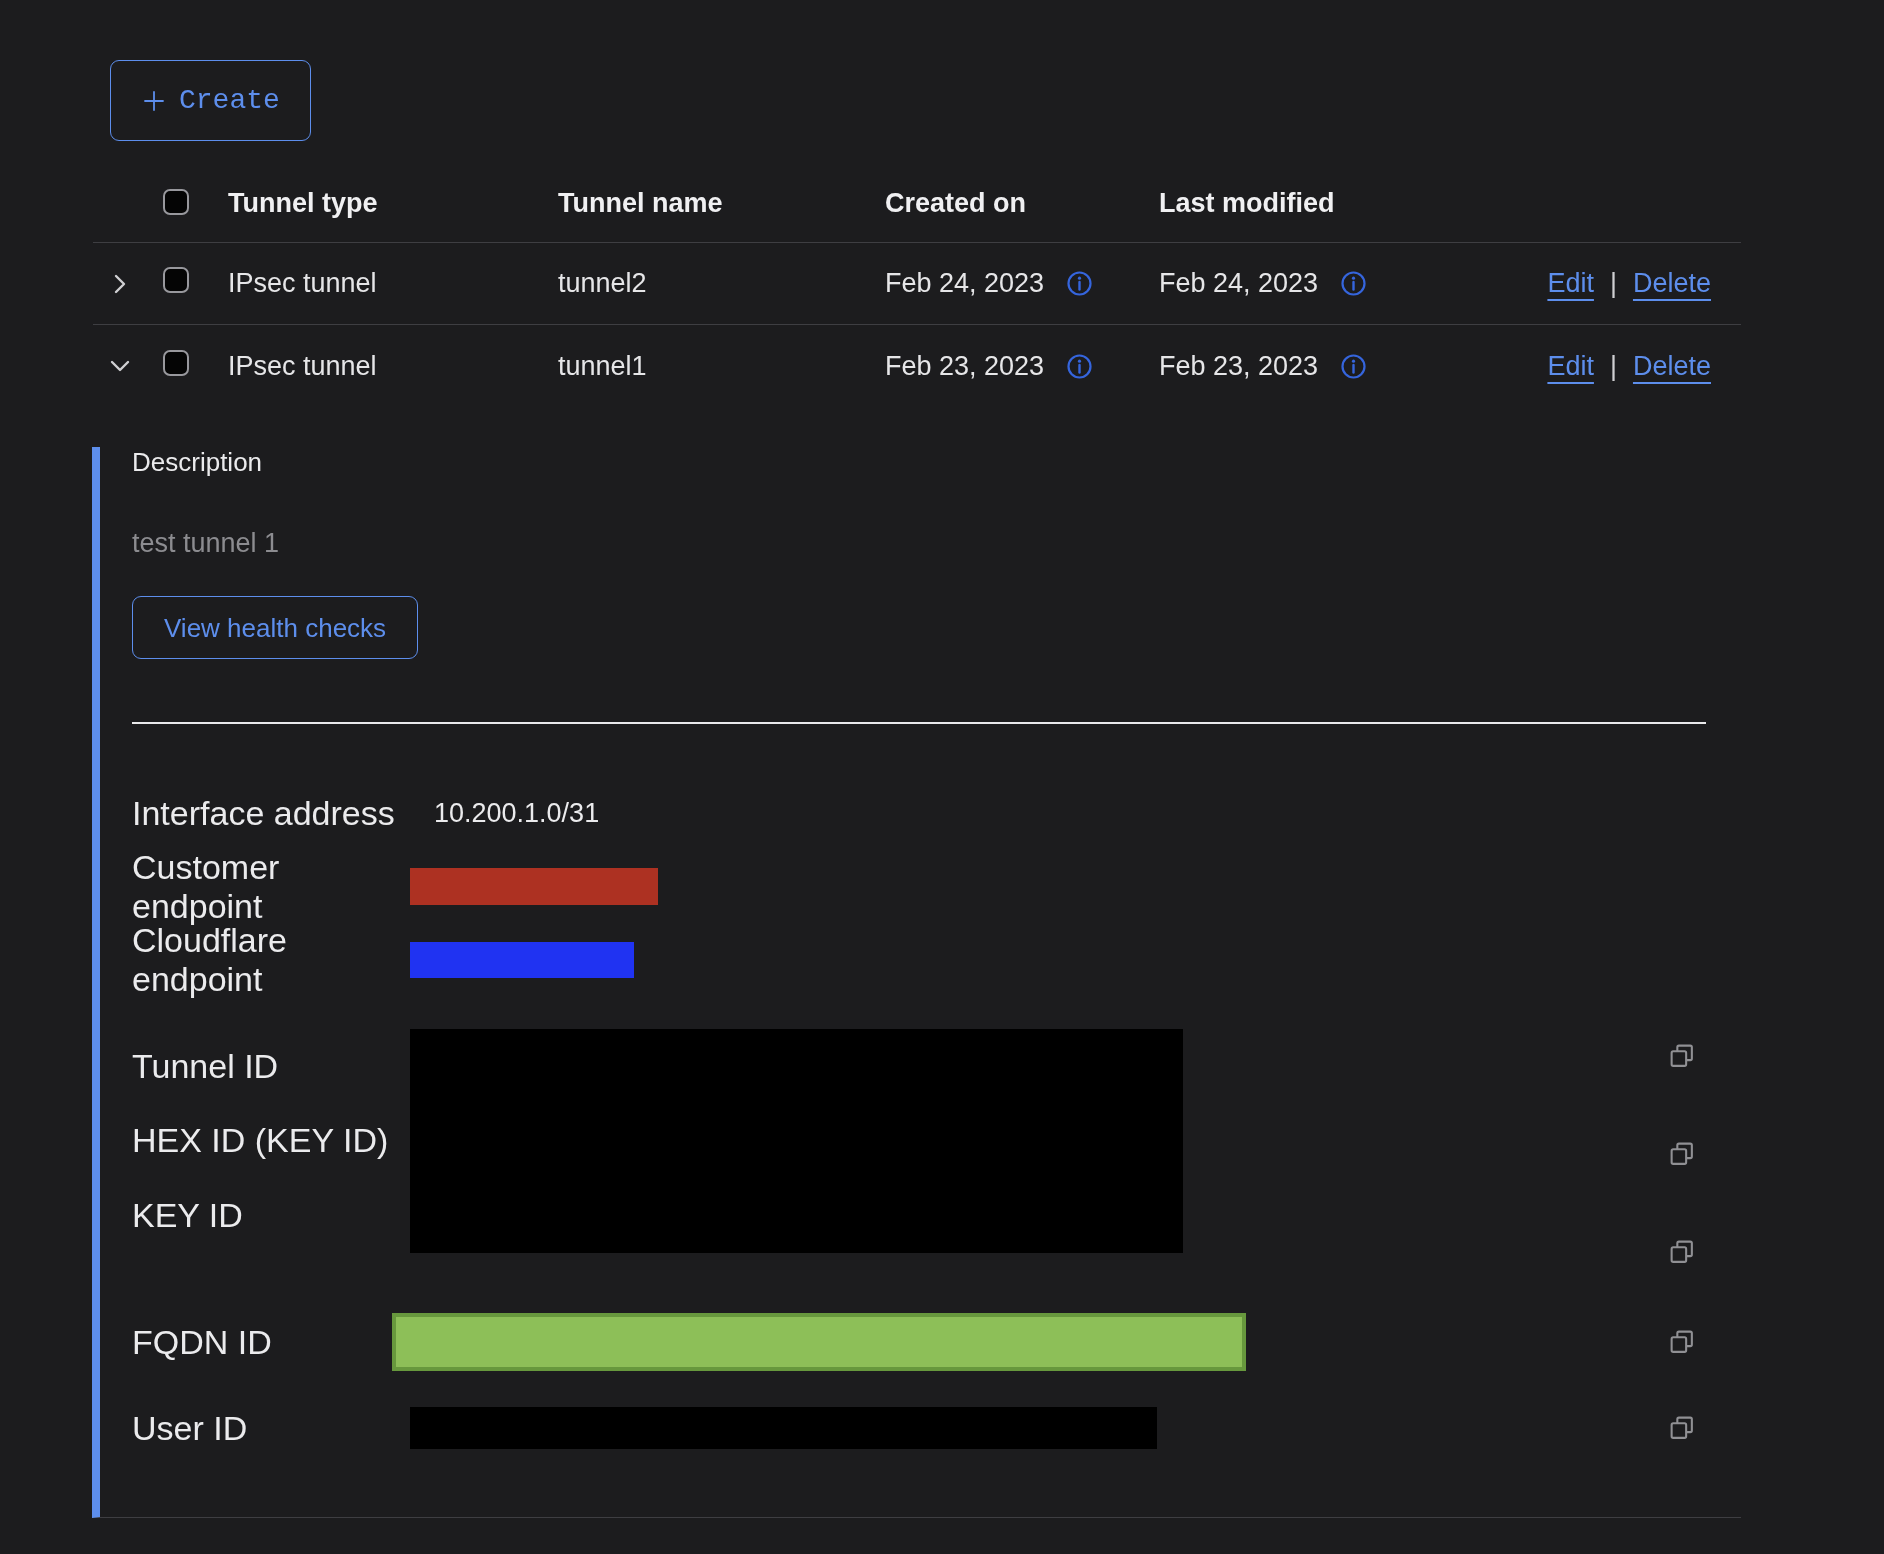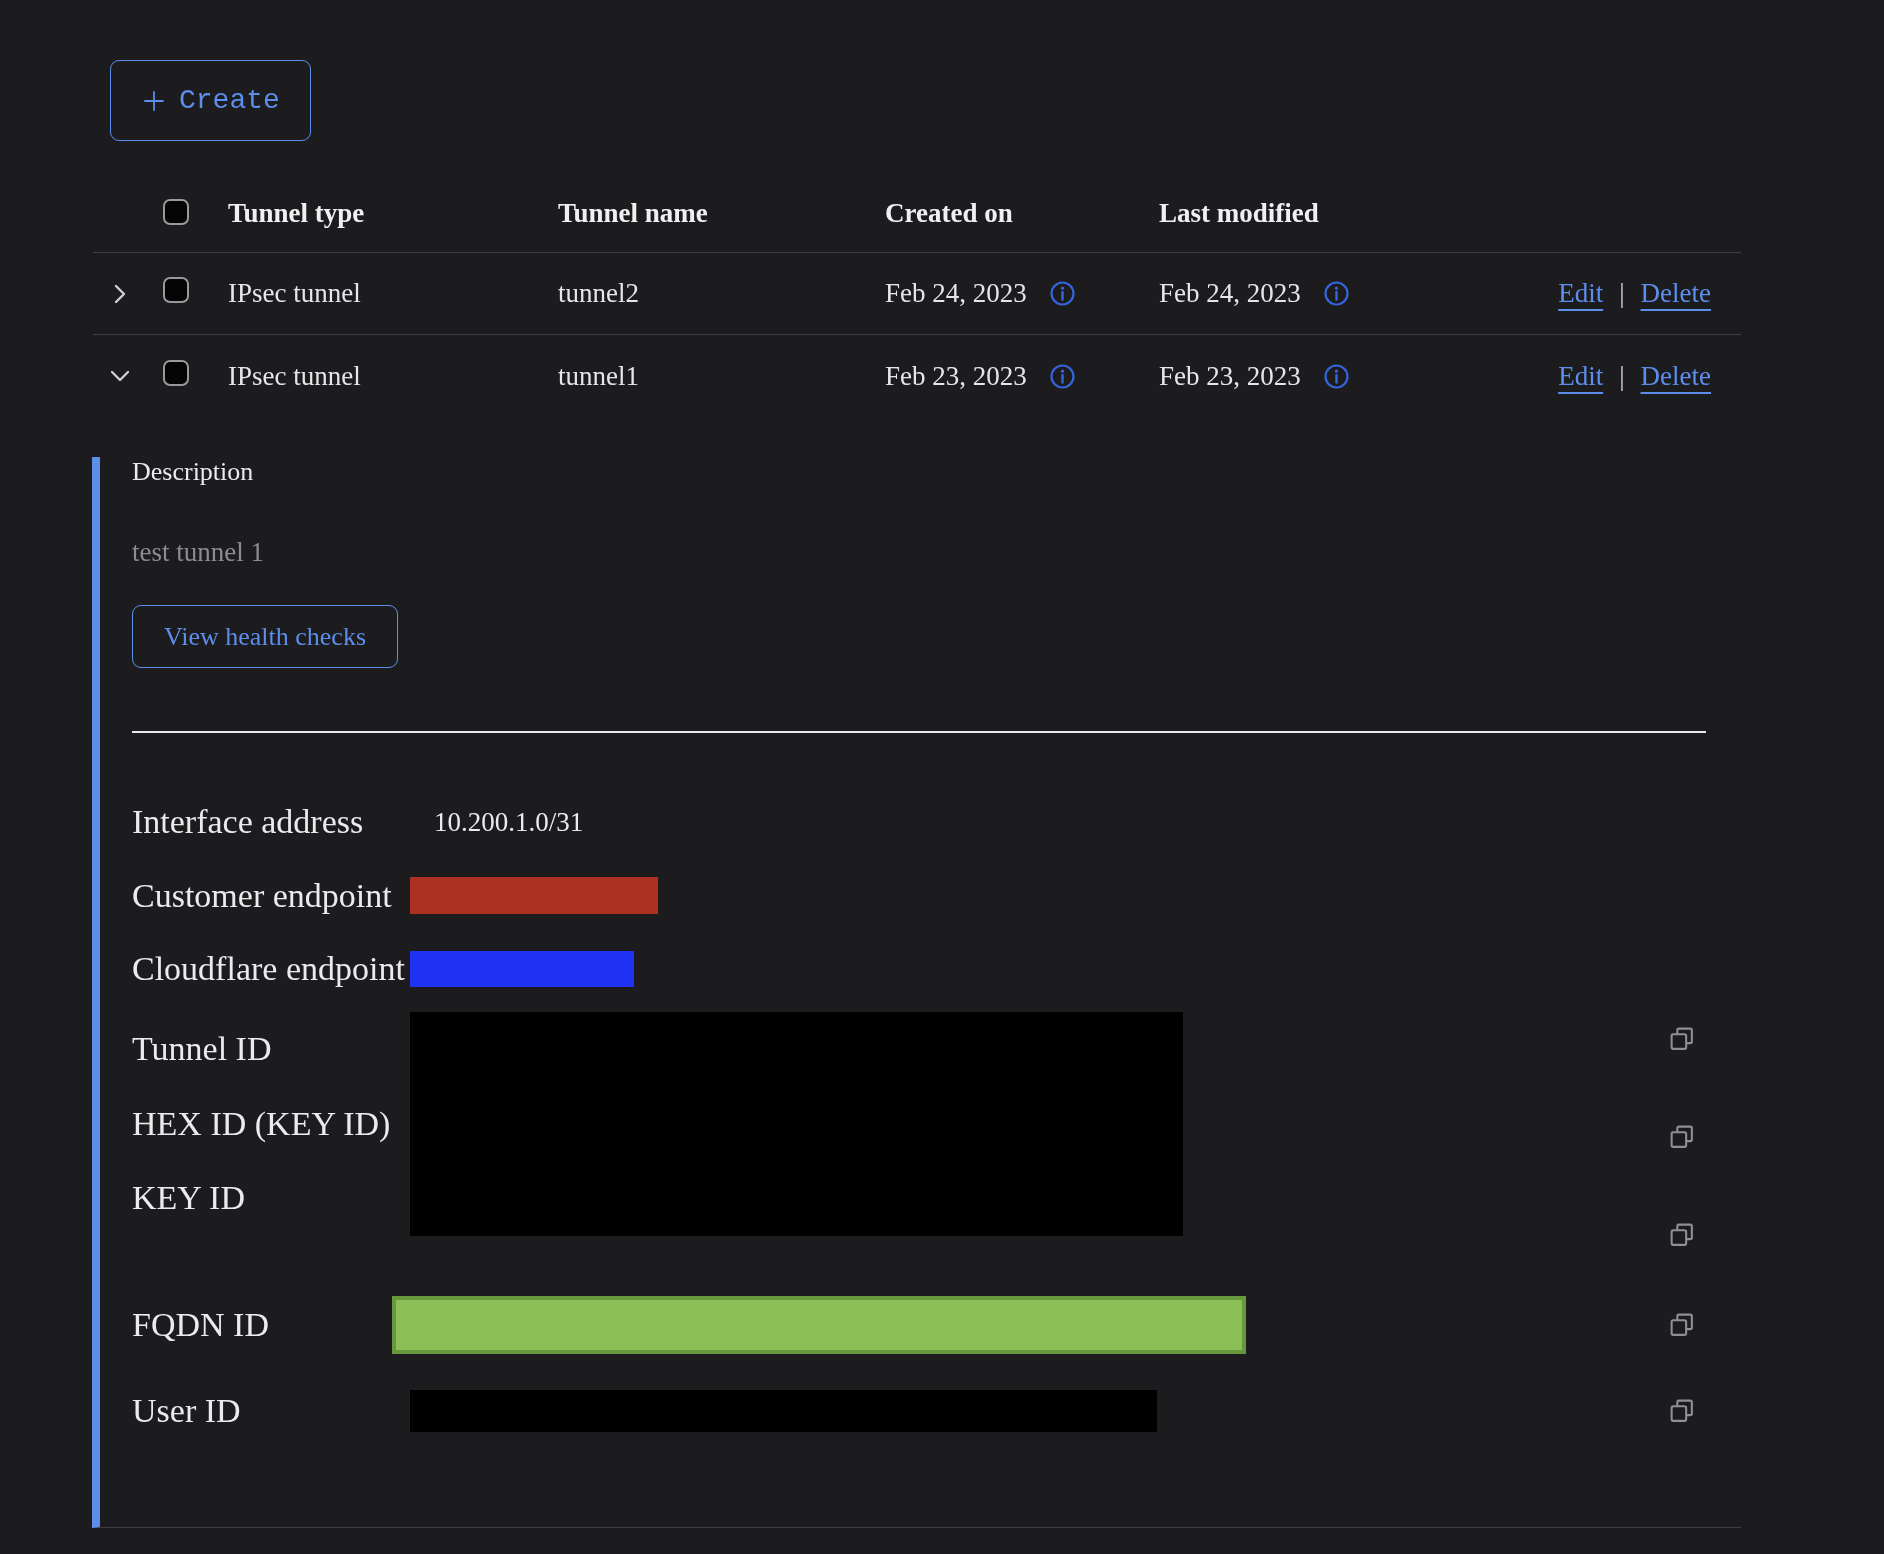--- a/index.html
+++ b/index.html
@@ -24,21 +24,21 @@
 
   
   .create-btn{
     position:absolute;left:110px;top:60px;height:81px;padding:0 30px;
     display:flex;align-items:center;gap:12px;
     background:transparent;border:1.5px solid var(--accent-blue);border-radius:9px;
     color:var(--accent-blue);font-size:28px;font-family:Liberation Mono, monospace;cursor:pointer;
   }
 
   
-  .table{position:absolute;left:93px;top:175px;width:1648px;font-family:Liberation Serif, serif;}
+  .table{position:absolute;left:93px;top:165px;width:1648px;}
   .grid-row{
     display:grid;
     grid-template-columns:70px 65px 330px 327px 274px 280px 1fr;
     align-items:center;
   }
   .thead{height:78px;border-bottom:1px solid var(--divider-dark);}
   .th{font-size:27px;font-weight:700;color:#f0f0f2;}
   .data-row{height:82px;font-size:27px;color:#e6e6e8;}
   .data-row.first{border-bottom:1px solid var(--divider-dark);}
   .chevron-wrap{margin-left:14px;display:flex;align-items:center;width:26px;height:26px;cursor:pointer;background:none;border:none;padding:0;}
@@ -72,21 +72,21 @@
   .dlabel{width:278px;flex:0 0 auto;font-size:34px;color:var(--text-primary);}
   .dvalue-text{font-size:27px;color:var(--text-primary);padding-left:24px;}
   .spacer{flex:1;}
   .row-interface{margin-top:52px;height:74px;}
   .row-customer{height:73px;}
   .row-cloudflare{height:74px;}
   .redact{flex:0 0 auto;}
   .redact.red{width:248px;height:37px;background:var(--redact-red);}
   .redact.blue{width:224px;height:36px;background:var(--redact-blue);}
 
-  .ids-group{margin-top:6px;height:248px;display:flex;align-items:stretch;}
+  .ids-group{margin-top:32px;height:248px;display:flex;align-items:stretch;}
   .ids-labels{width:278px;flex:0 0 auto;display:flex;flex-direction:column;}
   .ids-labels .dlabel{width:auto;height:74.6px;display:flex;align-items:center;}
   .big-black{width:773px;height:224px;background:var(--redact-black);flex:0 0 auto;}
   .ids-icons{display:flex;flex-direction:column;justify-content:space-between;padding:13px 0 11px 0;margin-right:10px;}
 
   .row-fqdn{margin-top:36px;height:58px;gap:24px;}
   .row-fqdn .dlabel{width:236px;}
   .redact.green{width:854px;height:58px;background:var(--redact-green-fill);border:4px solid var(--redact-green-border);}
   .row-user{margin-top:36px;height:42px;}
   .redact.black{width:747px;height:42px;background:var(--redact-black);}

